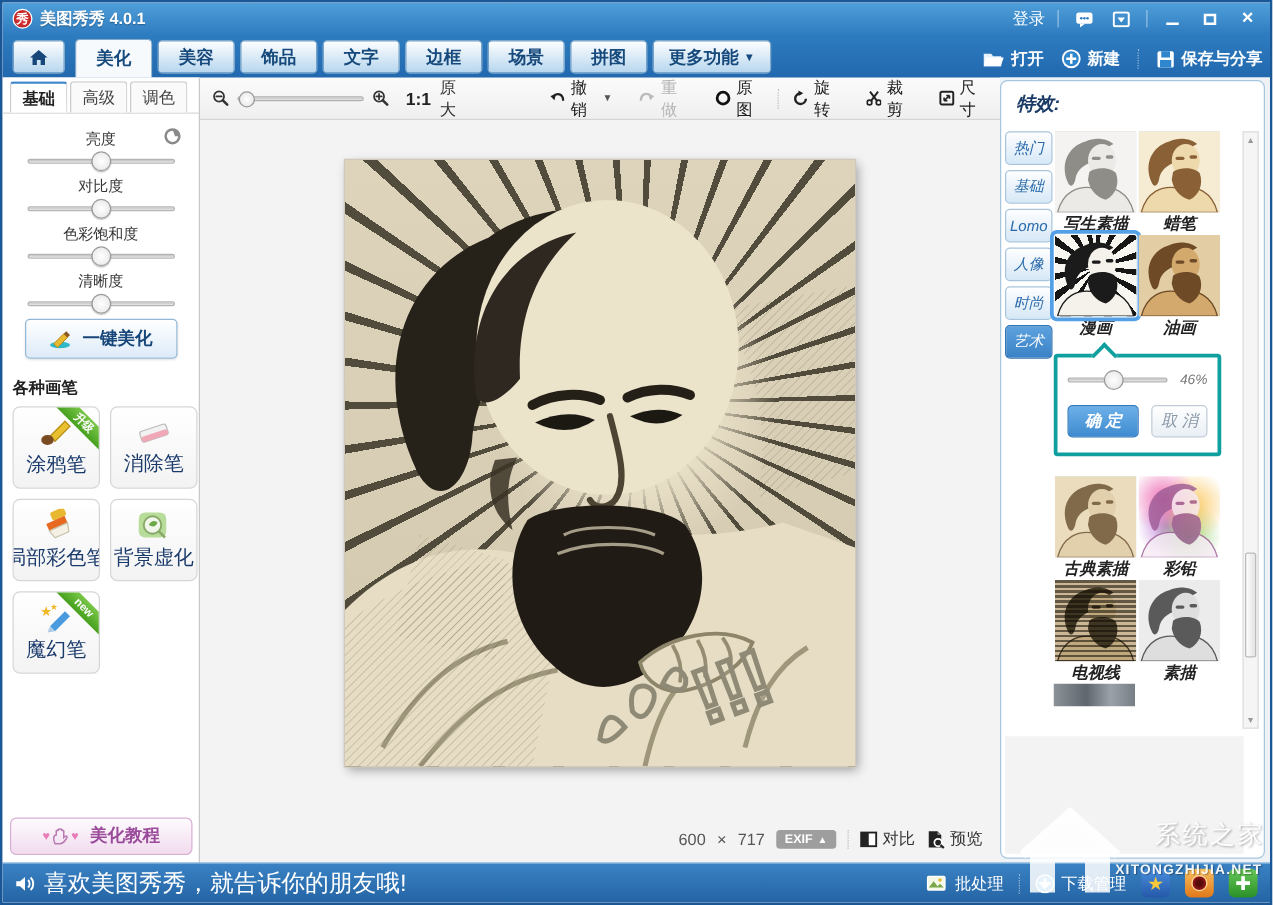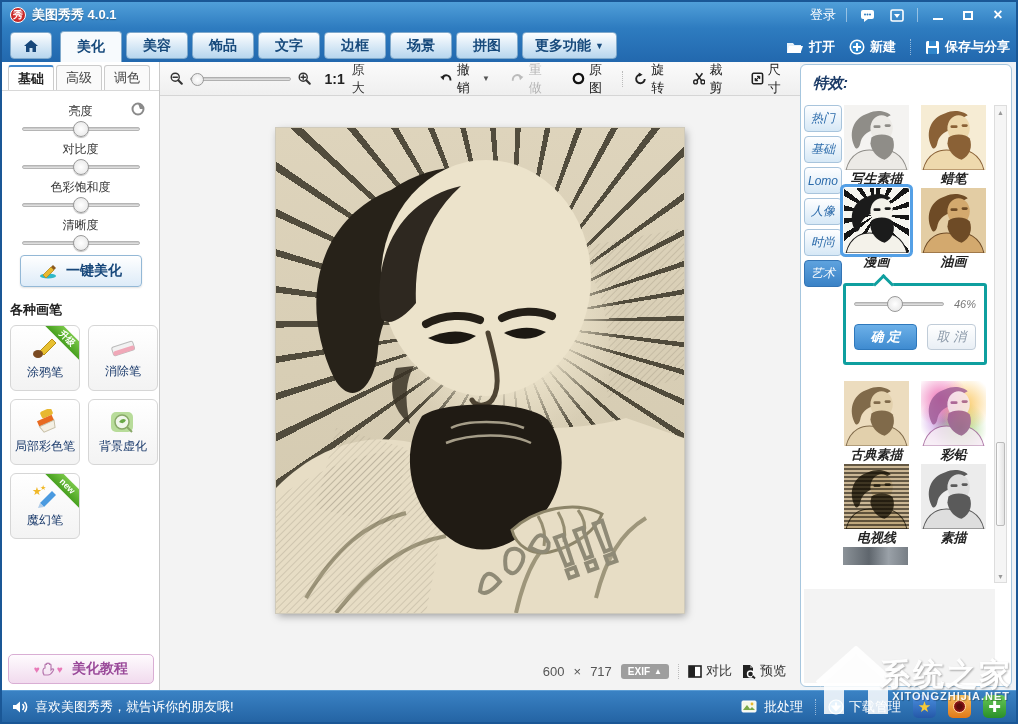--- a/index.html
+++ b/index.html
@@ -40,21 +40,21 @@
   .lp-tab.active { background:#fff; font-weight:bold; color:#222; border-top:2px solid #3f87cc; }
   .reset-icon { position:absolute; right:14px; top:40px; cursor:pointer; }
   .slider-group { margin-top:6px; text-align:center; }
   .sl-label { color:#333; font-size:12px; height:16px; }
   .sl-track { position:relative; width:118px; height:4px; margin:8px auto 10px; background:linear-gradient(#c2c2c2,#e8e8e8); border-radius:2px; border:1px solid #b5b5b5; }
   .sl-handle { position:absolute; top:-7px; left:50%; width:16px; height:16px; margin-left:-8px; border-radius:50%; background:radial-gradient(#ffffff,#e4e4e4); border:1px solid #9a9a9a; box-shadow:0 1px 1px rgba(0,0,0,.25); cursor:pointer; }
   .one-click { display:flex; align-items:center; justify-content:center; gap:7px; width:122px; height:32px; margin:10px auto 0; border:1px solid #93b8d6; border-radius:4px; background:linear-gradient(#ffffff,#ddebf8); color:#17477a; font-size:14px; font-weight:bold; cursor:pointer; box-shadow:0 1px 2px rgba(0,0,0,.12); }
   .brush-header { font-size:13px; font-weight:bold; color:#222; margin:14px 0 6px 8px; }
   .brush-grid { display:grid; grid-template-columns:70px 70px; gap:8px; padding:0 0 0 8px; }
   .brush-btn { position:relative; width:70px; height:66px; border:1px solid #d6d6d6; border-radius:6px; background:linear-gradient(#ffffff,#f3f3f3); display:flex; flex-direction:column; align-items:center; justify-content:center; gap:3px; cursor:pointer; overflow:hidden; }
-  .brush-lbl { font-size:12px; color:#1a3a6b; white-space:nowrap; }
+  .brush-lbl { font-size:16px; color:#1a3a6b; white-space:nowrap; }
   .ribbon { position:absolute; top:6px; right:-17px; width:58px; transform:rotate(45deg); background:linear-gradient(#79c748,#47a01f); color:#fff; font-size:9px; font-weight:bold; text-align:center; line-height:13px; }
   .tutorial-btn { position:absolute; left:6px; bottom:6px; width:146px; height:30px; border:1px solid #d9aed4; border-radius:5px; background:linear-gradient(#fefbfe,#f1dbee); display:flex; align-items:center; justify-content:center; gap:8px; color:#9a4a9a; font-size:14px; font-weight:bold; cursor:pointer; }
   .hearts { color:#e87ab8; font-size:10px; letter-spacing:1px; }
 
   
   .toolbar { height:34px; background:linear-gradient(#fbfbfb,#efefef); border-bottom:1px solid #d5d5d5; display:flex; align-items:center; padding:0 10px; gap:7px; color:#222; }
   .zoom-track { position:relative; width:116px; height:4px; background:linear-gradient(#c5c5c5,#e5e5e5); border:1px solid #b0b0b0; border-radius:2px; }
   .zoom-handle { position:absolute; top:-5px; left:0; width:13px; height:13px; border-radius:50%; background:radial-gradient(#fff,#e2e2e2); border:1px solid #999; cursor:pointer; }
   .ratio { font-size:14px; font-weight:bold; margin-left:6px; }
   .tool-item { display:flex; align-items:center; gap:4px; cursor:pointer; font-size:13px; }
@@ -77,21 +77,21 @@
   .exif-caret { font-size:8px; }
   .ci-item { display:flex; align-items:center; gap:4px; color:#333; cursor:pointer; }
   .ci-vsep { width:1px; height:15px; border-left:1px dotted #bbb; }
 
   
   .fx-box { position:absolute; inset:2px 4px 3px 0; background:#fff; border:1px solid #a6c6de; border-radius:6px; }
   .fx-header { position:absolute; left:12px; top:9px; font-size:15px; font-weight:bold; color:#1a3a66; }
   .fx-cats { position:absolute; left:3px; top:40px; display:flex; flex-direction:column; gap:4px; }
   .fx-cat { width:38px; height:27px; display:flex; align-items:center; justify-content:center; font-size:12px; color:#2a6aaa; background:linear-gradient(#fefeff,#d6e8f6); border:1px solid #a8c4dc; border-radius:4px; cursor:pointer; }
   .fx-cat.active { background:linear-gradient(#5ea2de,#3a82c6); color:#fff; border-color:#3374b4; }
-  .fx-list { position:absolute; left:42px; top:40px; width:156px; display:grid; grid-template-columns:67px 67px; column-gap:10px; }
+  .fx-list { position:absolute; left:42px; top:40px; width:156px; display:grid; grid-template-columns:67px 67px; column-gap:0; }
   .fx-item { display:flex; flex-direction:column; align-items:center; cursor:pointer; }
   .fx-thumb { width:65px; height:65px; position:relative; overflow:hidden; background:#ddd; }
   .fx-thumb.selected { box-shadow:0 0 0 1px #fff, 0 0 0 4px #54a0e6; border-radius:2px; }
   .fx-thumb svg { display:block; width:65px; height:65px; }
   .fx-lbl { height:18px; line-height:18px; font-size:13px; font-weight:bold; color:#222; white-space:nowrap; }
   .v-comic { background:repeating-conic-gradient(from 0deg at 50% 40%, #161616 0deg 9deg, #f7f6f0 9deg 23deg); }
   .v-stripes::after { content:""; position:absolute; inset:0; background:repeating-linear-gradient(180deg, rgba(15,10,2,.55) 0 2px, transparent 2px 4px); }
   .v-colorpencil { background:
       radial-gradient(circle at 30% 28%, rgba(235,90,170,.85), rgba(235,90,170,0) 42%),
       radial-gradient(circle at 68% 35%, rgba(250,190,70,.8), rgba(250,190,70,0) 45%),
@@ -108,33 +108,33 @@
   .btn-cancel { width:58px; height:26px; border:1px solid #c0ccd8; border-radius:4px; background:linear-gradient(#ffffff,#e9eff5); color:#8a98a8; font-size:13px; display:flex; align-items:center; justify-content:center; cursor:pointer; }
   .fx-partial { grid-column:1; width:65px; height:18px; background:linear-gradient(90deg,#8b9298,#5f666d 40%,#9aa1a8 70%,#777e85); }
   .fx-scroll { position:absolute; right:4px; top:40px; width:13px; height:478px; background:#f5f5f5; border:1px solid #ddd; }
   .scroll-arrow { height:12px; display:flex; align-items:center; justify-content:center; font-size:7px; color:#999; cursor:pointer; }
   .scroll-arrow.down { position:absolute; bottom:0; left:0; right:0; }
   .scroll-thumb { position:absolute; left:1px; right:1px; top:336px; height:84px; background:linear-gradient(90deg,#fdfdfd,#e4e4e4); border:1px solid #bbb; border-radius:2px; cursor:pointer; }
   .fx-empty { position:absolute; left:3px; right:16px; top:524px; height:94px; background:#f3f3f3; }
 
   
   .statusbar { height:32px; background:linear-gradient(#3a82c4,#2464a4); border-top:1px solid #5a9cd4; display:flex; align-items:center; padding:0 10px; color:#fff; position:relative; }
-  .sb-msg { margin-left:7px; font-size:13px; }
+  .sb-msg { margin-left:7px; font-size:19px; }
   .sb-right { margin-left:auto; display:flex; align-items:center; gap:12px; font-size:13px; }
   .sb-item { display:flex; align-items:center; gap:5px; cursor:pointer; }
   .sb-vsep { width:1px; height:16px; border-left:1px dotted rgba(255,255,255,.5); }
   .app-icon { width:23px; height:23px; border-radius:5px; display:flex; align-items:center; justify-content:center; cursor:pointer; }
   .app-icon.star { background:linear-gradient(#4a90e0,#2558a8); color:#f5c93a; font-size:15px; }
   .app-icon.cam { background:linear-gradient(#f8c060,#e07818); }
   .cam-lens { width:13px; height:13px; border-radius:50%; background:radial-gradient(#5a0c0c 30%,#c62020); border:1px solid #ffd9a0; }
   .app-icon.plus { background:linear-gradient(#68c858,#2a9028); color:#fff; font-size:15px; font-weight:bold; }
 
   
   .watermark { position:absolute; right:0; bottom:0; width:200px; height:76px; pointer-events:none; color:#fff; opacity:.93; z-index:9; }
-  .wm-site { position:absolute; right:4px; top:8px; font-size:31px; font-weight:bold; letter-spacing:2px; text-shadow:1px 1px 2px rgba(0,0,0,.35);text-align:center; }
+  .wm-site { position:absolute; right:4px; top:8px; font-size:20px; font-weight:normal; letter-spacing:2px; text-shadow:1px 1px 2px rgba(0,0,0,.35);text-align:center; }
   .wm-url { position:absolute; right:6px; top:44px; font-size:11px; font-weight:bold; letter-spacing:1px; text-shadow:1px 1px 1px rgba(0,0,0,.35); }
   .wm-house { position:absolute; left:0; top:0; }
 
   svg .st { stroke:#333; fill:none; stroke-width:1.6; stroke-linecap:round; }
 </style>
 </head>
 <body>
 
 <svg width="0" height="0" style="position:absolute">
   <defs>

